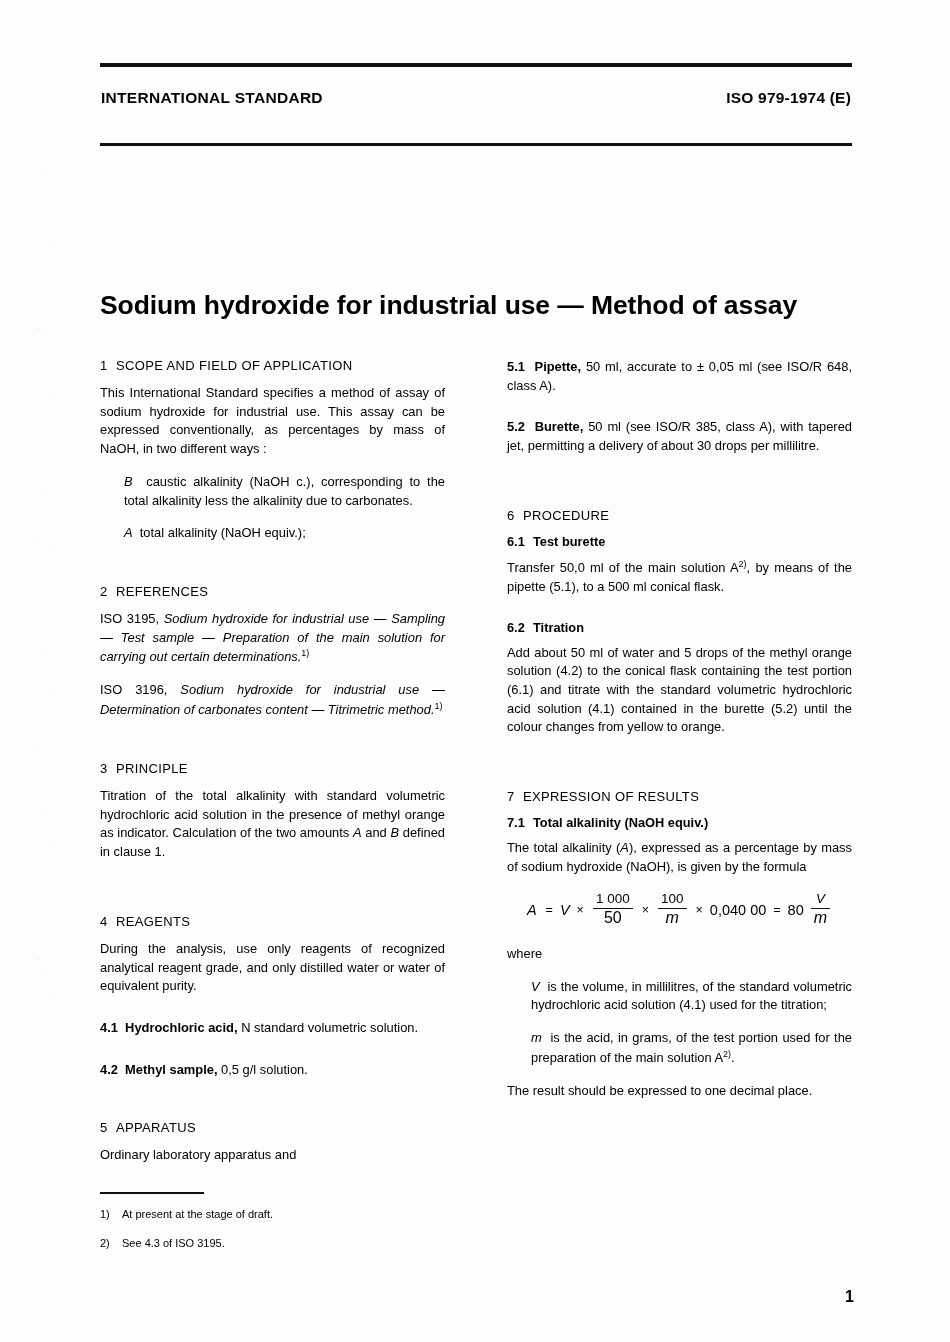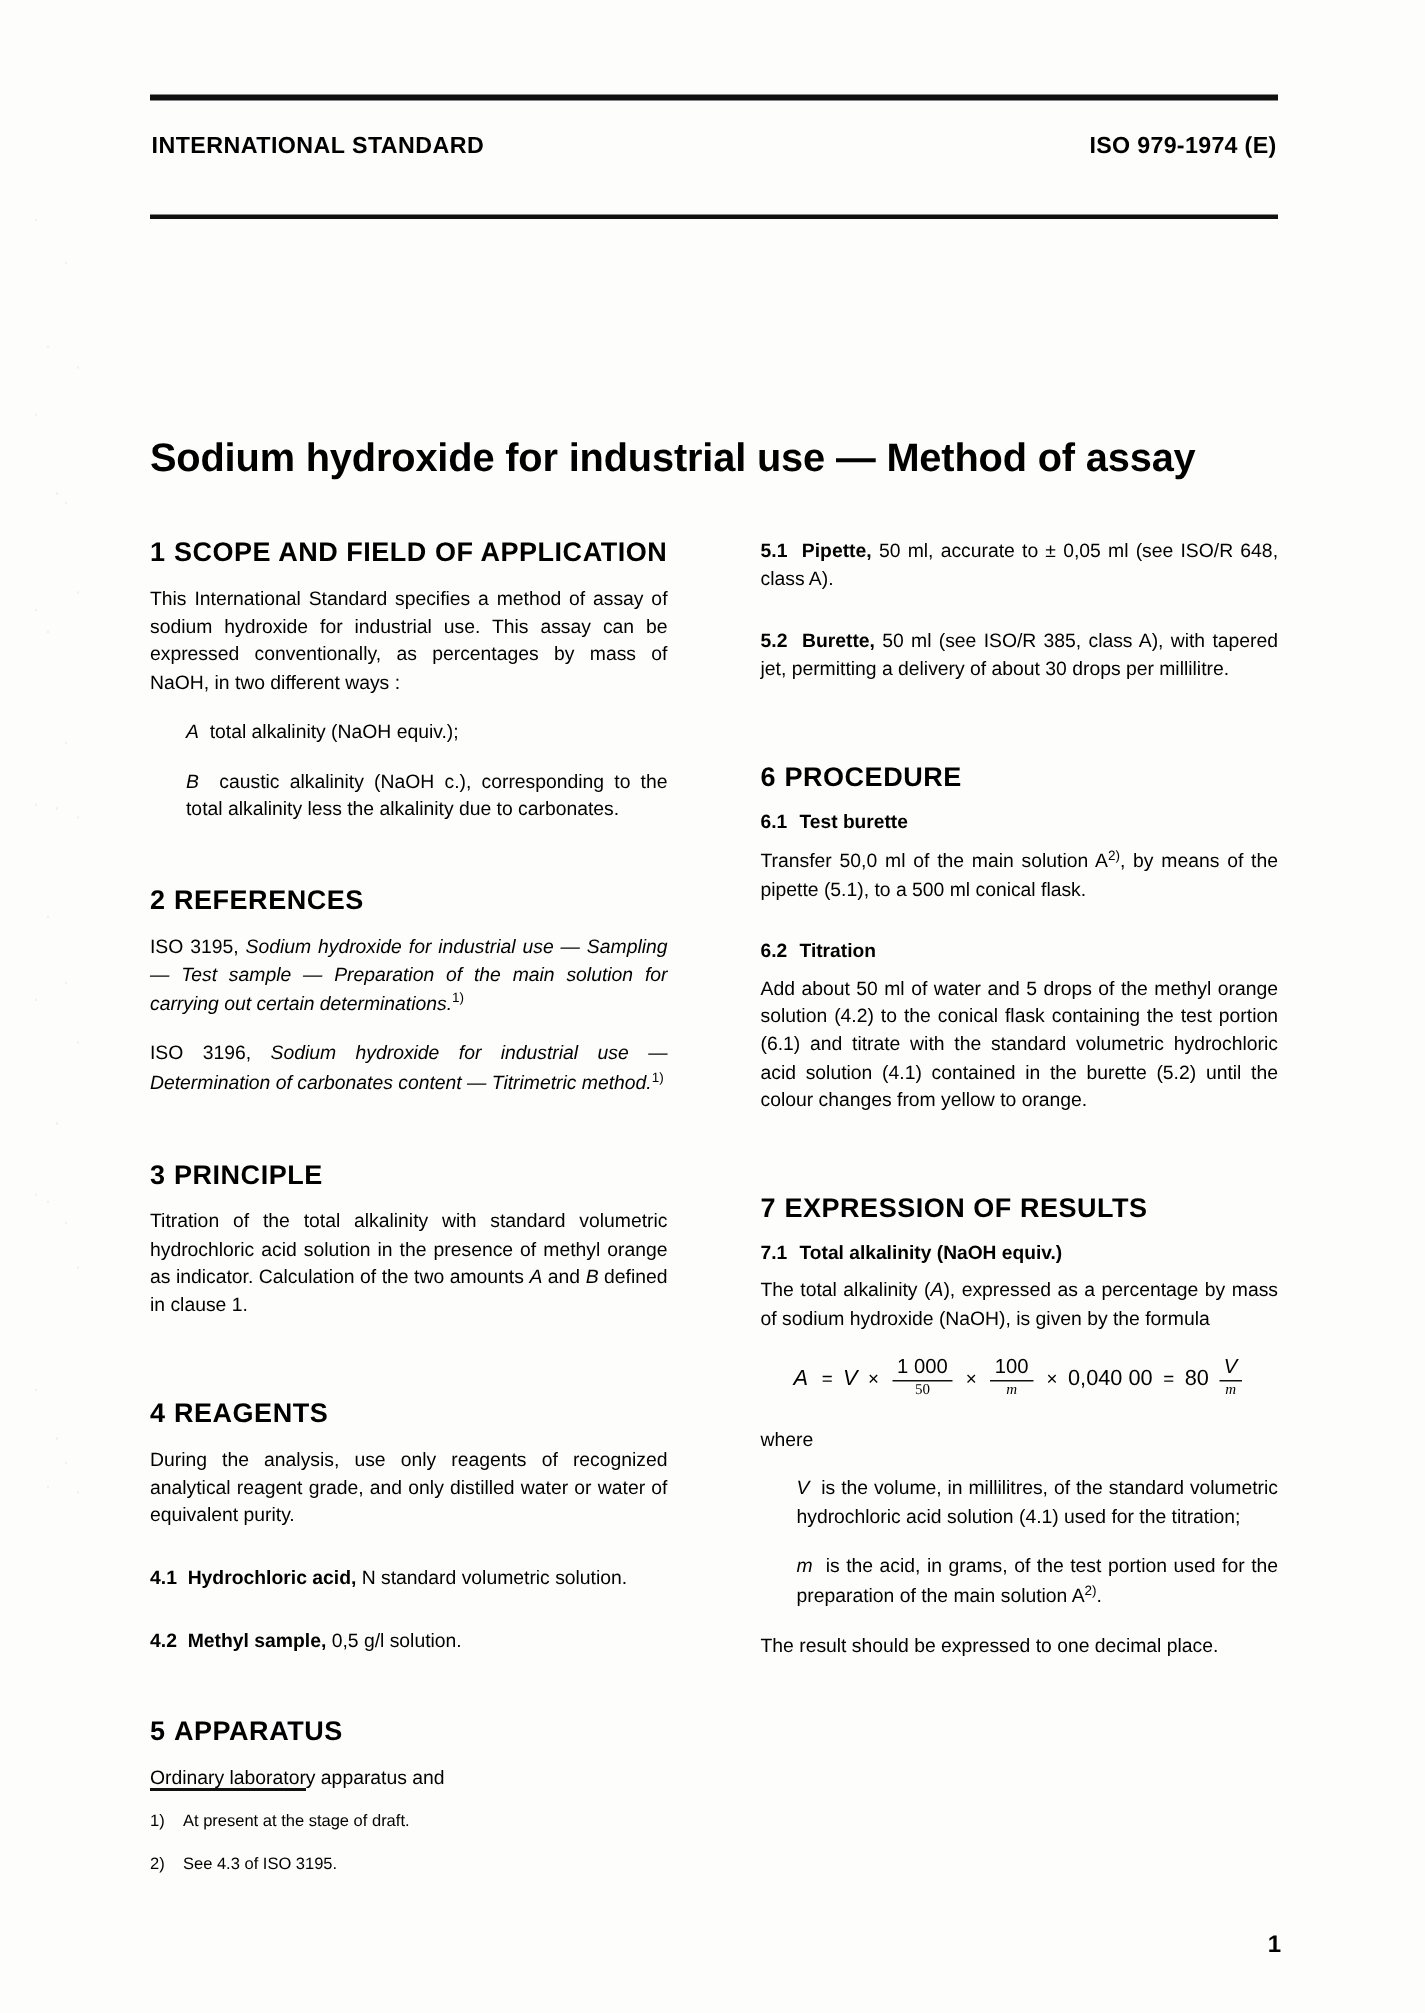--- a/index.html
+++ b/index.html
@@ -78,22 +78,22 @@
   }
   .col {
     position: absolute;
     top: 0;
     width: 345px;
   }
   .col-left { left: 0; }
   .col-right { left: 407px; }
 
   .sec-title {
-    font-size: 18px;
-    font-weight: bold;
+    font-size: 13px;
+    font-weight: normal;
     letter-spacing: 0.35px;
     margin: 0 0 11px 0;
   }
   .sec-title .num {
     display: inline-block;
     min-width: 16px;
   }
   .sub-title {
     font-size: 12.8px;
     font-weight: bold;
@@ -150,22 +150,21 @@
     font-size: 13.5px;
   }
   .frac .bar {
     width: 100%;
     min-width: 22px;
     height: 1.6px;
     background: #111;
   }
   .frac .denr {
     padding: 1px 3px 0 3px;
-    font-size: 10px;
-    font-family: Liberation Serif, serif;
+    font-size: 16px;
   }
   .frac.sm .bar { min-width: 15px; }
 
   
   .footnotes {
     position: absolute;
     left: 100px;
     top: 1192px;
     width: 360px;
   }
@@ -234,25 +233,25 @@
 
     <div class="col col-left">
 
       <div class="sec-title">
         <span class="num">1</span><span>SCOPE AND FIELD OF APPLICATION</span>
       </div>
 
       <p class="body">This International Standard specifies a method of assay of sodium hydroxide for industrial use. This assay can be expressed conventionally, as percentages by mass of NaOH, in two different ways :</p>
 
       <p class="body indent">
+        <span class="it">B</span>&nbsp;&nbsp;<span>caustic alkalinity (NaOH c.), corresponding to the total alkalinity less the alkalinity due to carbonates.</span>
+      </p>
+
+      <p class="body indent">
         <span class="it">A</span>&nbsp;&nbsp;<span>total alkalinity (NaOH equiv.);</span>
-      </p>
-
-      <p class="body indent">
-        <span class="it">B</span>&nbsp;&nbsp;<span>caustic alkalinity (NaOH c.), corresponding to the total alkalinity less the alkalinity due to carbonates.</span>
       </p>
 
       <div class="gap-lg"></div>
 
       <div class="sec-title">
         <span class="num">2</span><span>REFERENCES</span>
       </div>
 
       <p class="body">
         <span>ISO 3195, </span><span class="it">Sodium hydroxide for industrial use — Sampling — Test sample — Preparation of the main solution for carrying out certain determinations.</span><span class="sup">1)</span>

